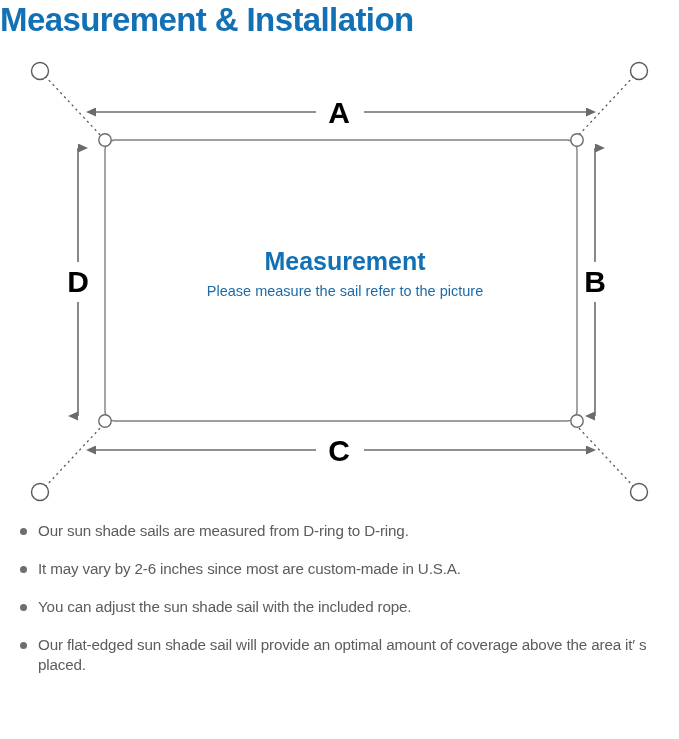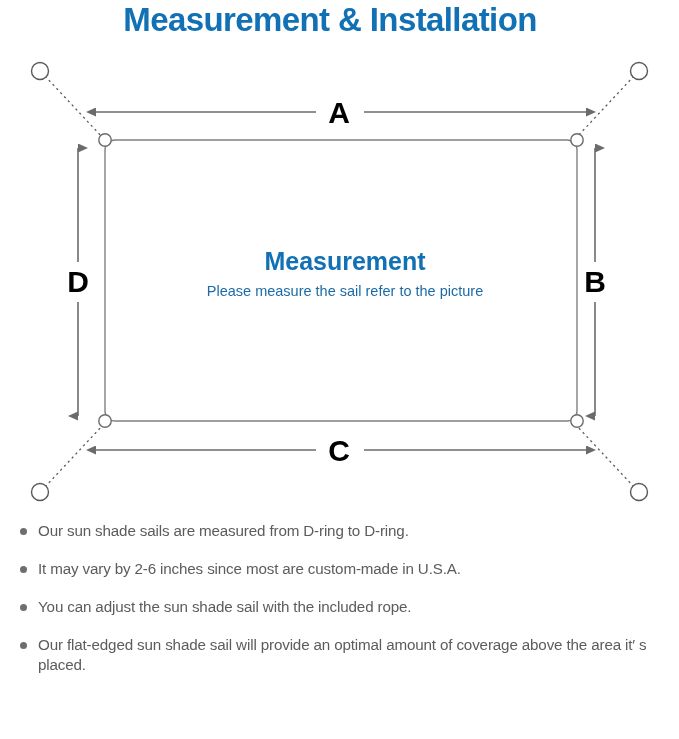--- a/index.html
+++ b/index.html
@@ -13,21 +13,20 @@
     position: relative;
     font-family: "Liberation Sans", sans-serif;
     overflow: hidden;
   }
 
   #page-title {
     position: absolute;
     left: 0;
     top: 0;
     width: 660px;
-    text-align: center;
     font-size: 33px;
     font-weight: bold;
     color: #1270b4;
     letter-spacing: -0.6px;
     line-height: 40px;
     font-family: "Liberation Sans", sans-serif;
     white-space: nowrap;
   }
 
   #diagram {

